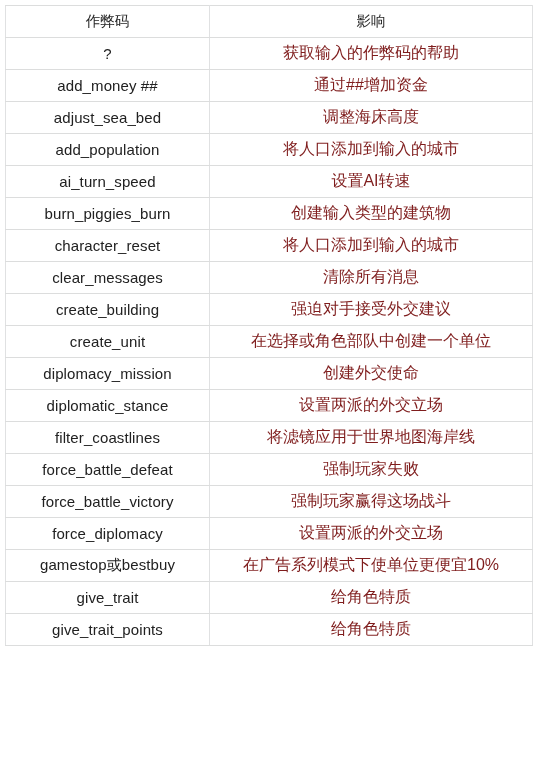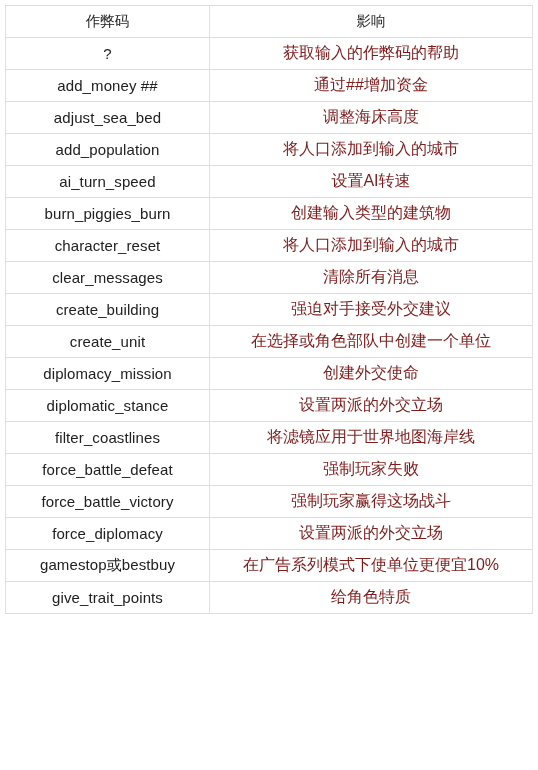--- a/index.html
+++ b/index.html
@@ -141,18 +141,22 @@
         </tr>
         <tr>
           <td class="code-cell">force_diplomacy</td>
           <td class="effect-cell">设置两派的外交立场</td>
         </tr>
         <tr>
           <td class="code-cell">gamestop或bestbuy</td>
           <td class="effect-cell">在广告系列模式下使单位更便宜10%</td>
         </tr>
         <tr>
+          <td class="code-cell">give_trait</td>
+          <td class="effect-cell">给角色特质</td>
+        </tr>
+        <tr>
           <td class="code-cell">give_trait_points</td>
           <td class="effect-cell">给角色特质</td>
         </tr>
       </tbody>
   </table>
 </div>
 
 </body></html>

